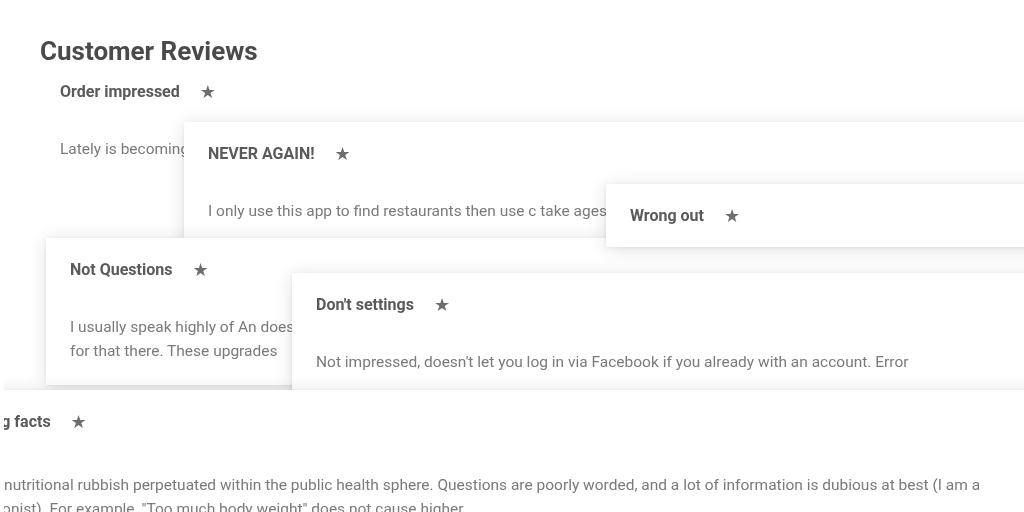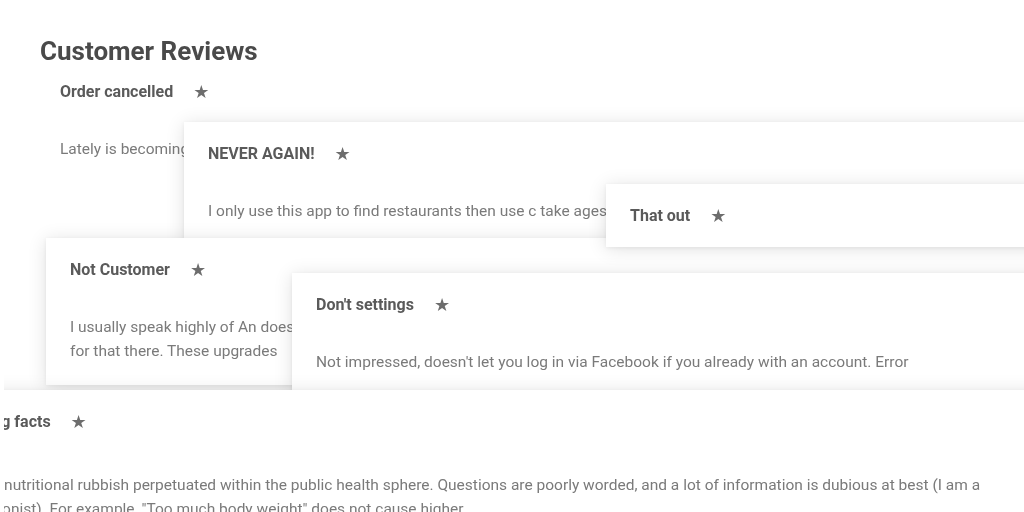--- a/index.html
+++ b/index.html
@@ -76,45 +76,45 @@
   }
 </style>
 </head>
 <body>
 
 <div class="page">
 
   <h1 class="page-title">Customer Reviews</h1>
 
   <div id="card-order-cancelled" class="card card-base">
-    <span class="review-title">Order cancelled</span>
+    <span class="review-title">Order impressed</span>
     <span class="star">★</span>
     <div class="review-body">Lately is becoming                                                                                               Sometimes with a                                                                                                 else, having to wai</div>
   </div>
 
   <div id="card-never-again" class="card">
     <span class="review-title">NEVER AGAIN!</span>
     <span class="star">★</span>
     <div class="review-body">I only use this app to find restaurants then use c                                                          take ages to deal with your query. Wrong phone</div>
   </div>
 
   <div id="card-not-impressed" class="card">
-    <span class="review-title">Not Customer</span>
+    <span class="review-title">Not Questions</span>
     <span class="star">★</span>
     <div class="review-body">I usually speak highly of An                                                                                                 doesn't show my orders his                                                                                                 on. Log out is no longer in main menu but in settings. That is silly who would look for that there. These upgrades</div>
   </div>
 
   <div id="card-dont-download" class="card">
     <span class="review-title">Don't settings</span>
     <span class="star">★</span>
     <div class="review-body">Not impressed, doesn't let you log in via Facebook if you already with an account. Error</div>
   </div>
 
   <div id="card-watch-out" class="card">
-    <span class="review-title">That out</span>
+    <span class="review-title">Wrong out</span>
     <span class="star">★</span>
   </div>
 
   <div id="card-balling-facts" class="card">
     <span class="review-title">balling facts</span>
     <span class="star">★</span>
     <div class="review-body" style="margin-top:34px;">same nutritional rubbish perpetuated within the public health sphere. Questions are poorly worded, and a lot of information is dubious at best (I am a nutritionist). For example, "Too much body weight" does not cause higher</div>
   </div>
 
 </div>

